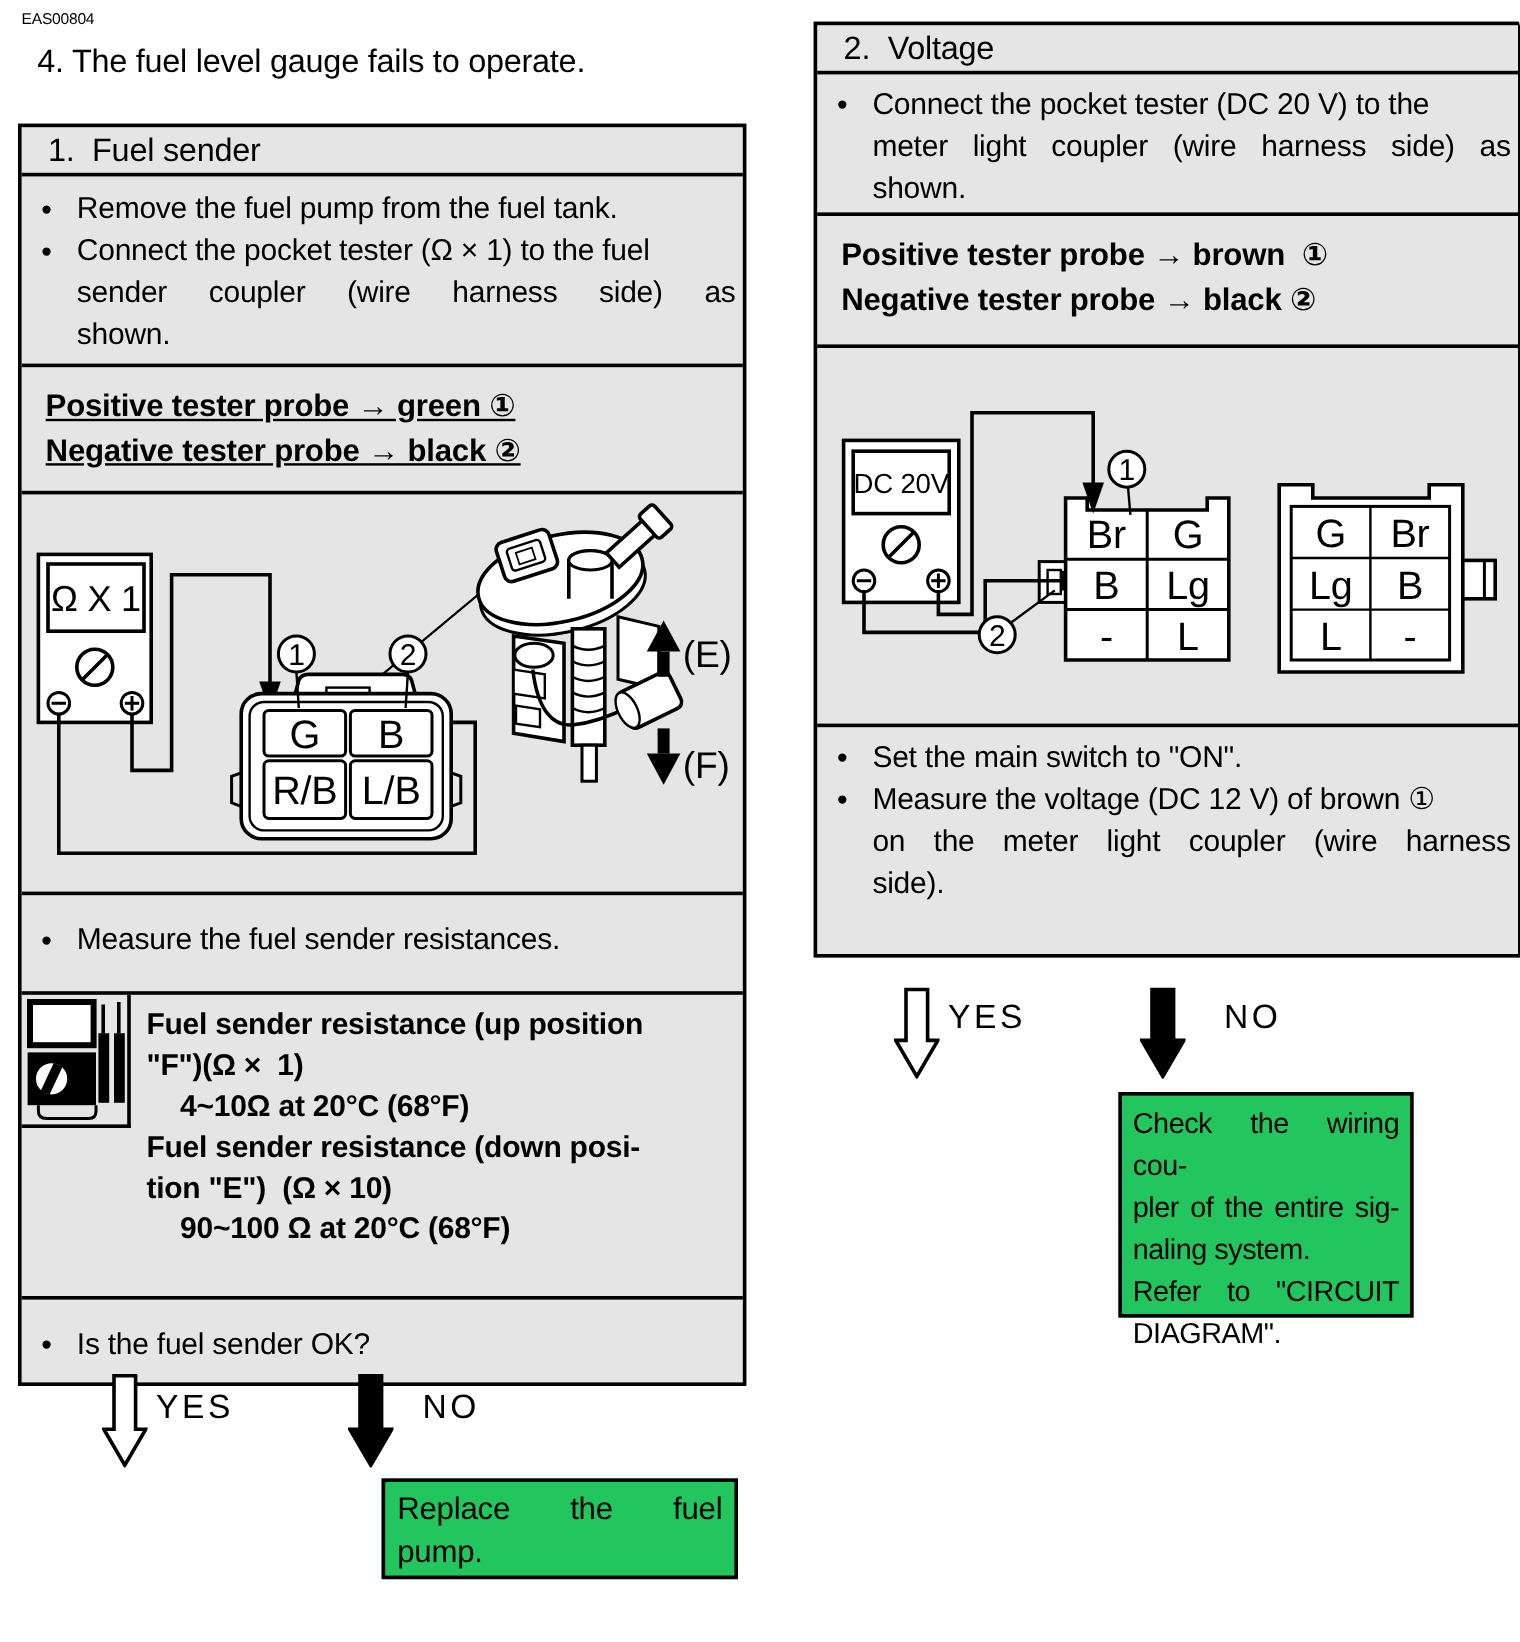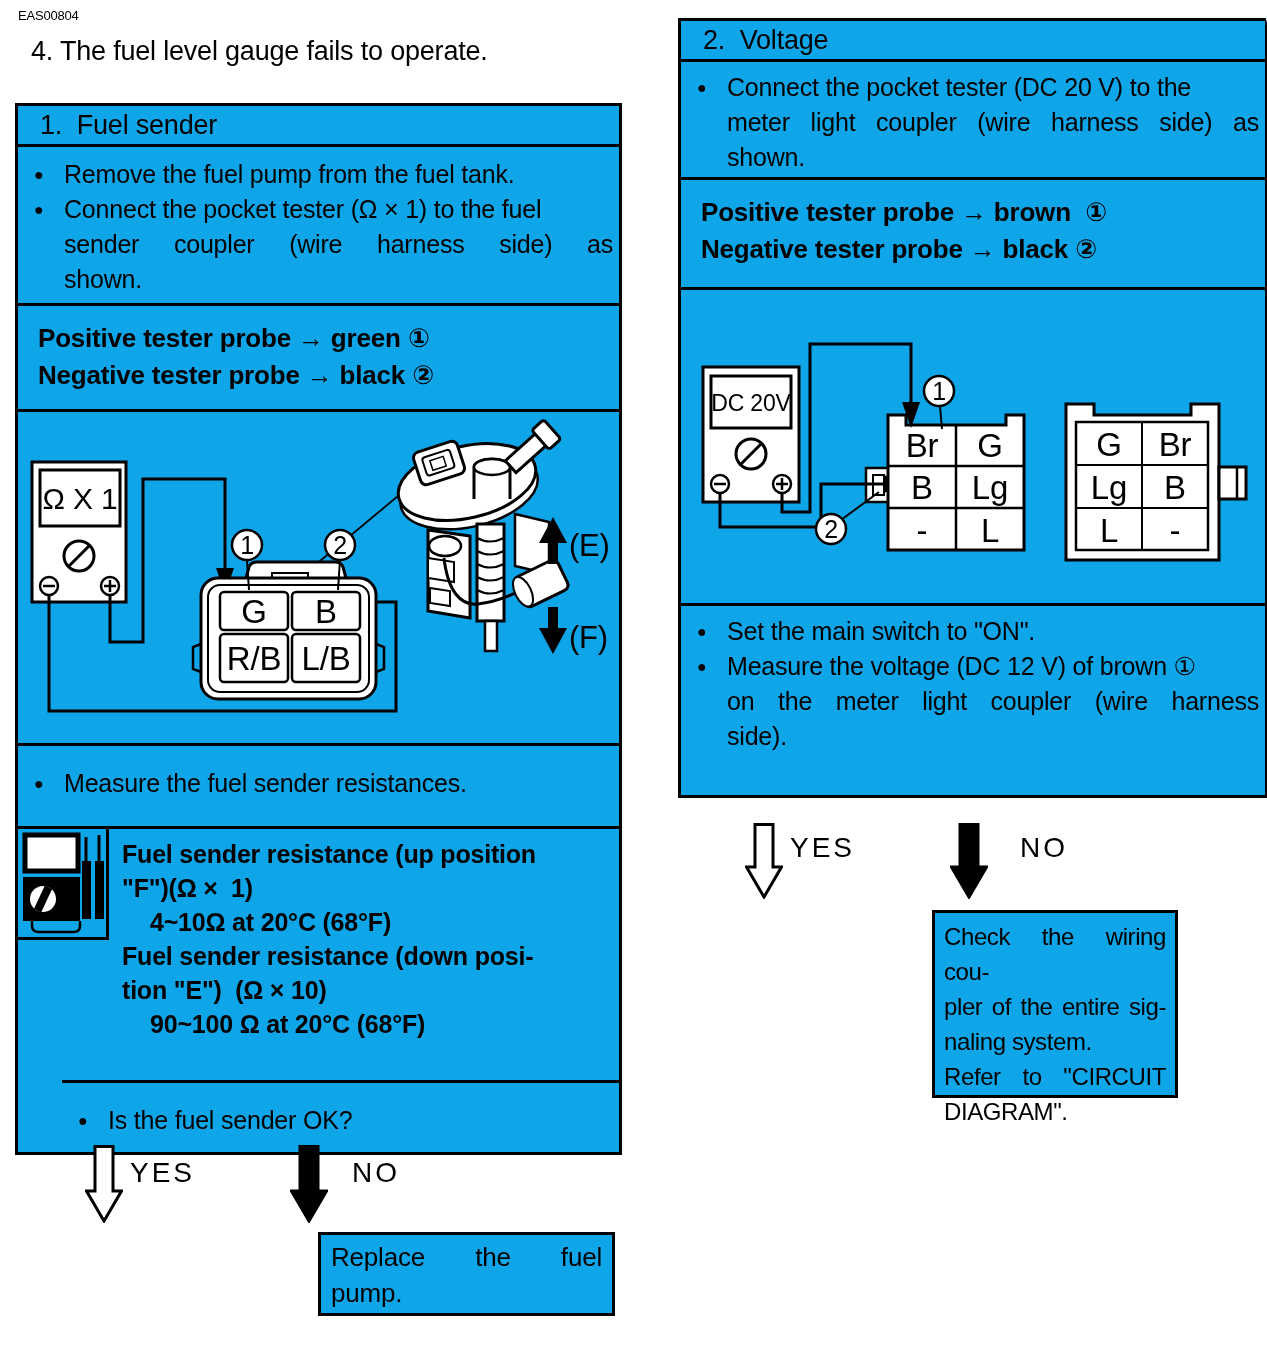--- a/index.html
+++ b/index.html
@@ -1,20 +1,20 @@
 <!DOCTYPE html>
 <html><head>
 <meta charset="utf-8">
 <style>
   html,body{margin:0;padding:0;background:#fff;}
   .page{position:relative;width:1267px;height:1368px;background:#fff;color:#000;
         font-family:"Liberation Sans","DejaVu Sans",sans-serif;letter-spacing:-0.2px;overflow:hidden;border-radius:26px;}
   .code{position:absolute;left:18px;top:8px;font-size:13px;}
   .title{position:absolute;left:31px;top:36px;font-size:27px;}
-  .panel{position:absolute;border:3px solid #000;background:#0ea5e9;}
+  .panel{position:absolute;border:3px solid #000;background:#e5e5e5;}
   .panel-left{left:15px;top:103px;width:601px;}
   .panel-right{left:678px;top:18px;width:584px;}
   .sec{position:relative;box-sizing:border-box;}
   .sec + .sec{border-top:3px solid #000;}
   .hdr{height:38px;font-size:27px;padding:4px 0 0 22px;white-space:pre;}
   .bullets{padding-top:10px;}
   .bullet{position:relative;padding-left:46px;padding-right:6px;font-size:25px;line-height:35px;}
   .bullet::before{content:"●";position:absolute;left:16px;top:0;font-size:16px;line-height:35px;}
   .ln{font-size:25px;line-height:35px;}
   .stretch{text-align:justify;text-align-last:justify;}
@@ -22,21 +22,21 @@
   .probe{font-size:26px;font-weight:bold;line-height:37px;white-space:pre;}
   .dsec{overflow:visible;}
   .dsec svg{position:absolute;left:0;top:-6px;}
   .spec-icon{position:absolute;left:0;top:0;width:91px;height:111px;border-right:3px solid #000;border-bottom:3px solid #000;box-sizing:border-box;}
   .spec-text{padding:8px 6px 0 104px;}
   .spec-line{font-size:25px;font-weight:bold;line-height:34px;white-space:pre;}
   .spec-ind{padding-left:28px;}
   .question{padding-top:20px;}
   .flow{position:absolute;}
   .flow-label{position:absolute;font-size:28px;letter-spacing:3px;}
-  .result-box{position:absolute;border:3px solid #000;box-sizing:border-box;background:#0ea5e9;}
+  .result-box{position:absolute;border:3px solid #000;box-sizing:border-box;background:#22c55e;}
   .rb-left{left:318px;top:1232px;width:297px;height:84px;padding:4px 10px;}
   .rb-left .ln{font-size:26px;line-height:36px;}
   .rb-right{left:932px;top:910px;width:246px;height:188px;padding:6px 9px;}
   .rb-right .ln{font-size:24px;line-height:35px;letter-spacing:-0.4px;}
   svg{font-family:inherit;}
   .s15{stroke:#000;stroke-width:1.5;fill:none;}
   .s18{stroke:#000;stroke-width:1.8;fill:none;}
   .s2{stroke:#000;stroke-width:2;fill:none;}
   .s25{stroke:#000;stroke-width:2.5;fill:none;}
   .s3{stroke:#000;stroke-width:3;fill:none;}
@@ -59,21 +59,21 @@
 
     <div class="sec bullets" style="height:159px;">
       <div class="bullet">Remove the fuel pump from the fuel tank.</div>
       <div class="bullet">
         <div class="ln">Connect the pocket tester (Ω × 1) to the fuel</div>
         <div class="ln stretch">sender coupler (wire harness side) as</div>
         <div class="ln">shown.</div>
       </div>
     </div>
 
-    <div class="sec probes" style="height:106px;">
+    <div class="sec probes" style="height:106px;text-decoration:underline;">
       <div class="probe">Positive tester probe → green ①</div>
       <div class="probe">Negative tester probe → black ②</div>
     </div>
 
     <div class="sec dsec" style="height:334px;">
       <svg width="595" height="340" viewBox="0 0 595 340">
 
         <g>
           <rect x="14" y="56" width="94" height="140" class="s3 w"></rect>
           <rect x="22" y="64" width="80" height="56" class="s3 w"></rect>
@@ -202,21 +202,21 @@
       <div class="spec-text">
         <div class="spec-line">Fuel sender resistance (up position</div>
         <div class="spec-line">"F")(Ω ×  1)</div>
         <div class="spec-line spec-ind">4~10Ω at 20°C (68°F)</div>
         <div class="spec-line">Fuel sender resistance (down posi-</div>
         <div class="spec-line">tion "E")  (Ω × 10)</div>
         <div class="spec-line spec-ind">90~100 Ω at 20°C (68°F)</div>
       </div>
     </div>
 
-    <div class="sec bullets question" style="height:72px;margin-left:44px;">
+    <div class="sec bullets question" style="height:72px;">
       <div class="bullet">Is the fuel sender OK?</div>
     </div>
   </div>
 
   <div class="flow" style="left:85px;top:1145px;">
     <svg width="38" height="78" viewBox="0 0 38 78">
         <polygon points="10,1.5 28,1.5 28,46 36.5,46 19,76 1.5,46 10,46" fill="#fff" stroke="#000" stroke-width="3"></polygon>
       </svg>
   </div>
   <div class="flow-label" style="left:130px;top:1157px;">YES</div>

